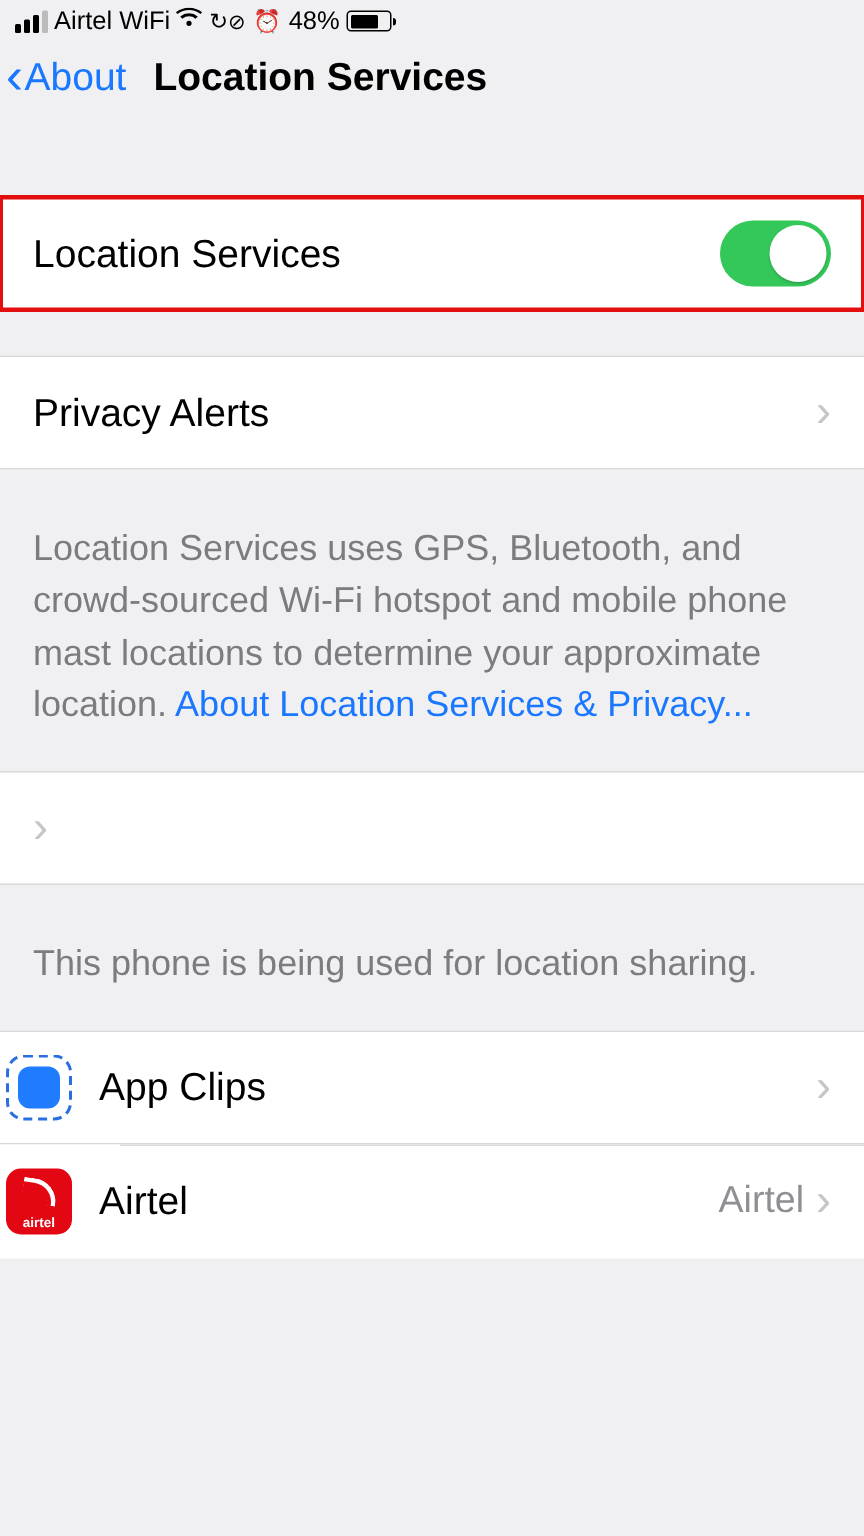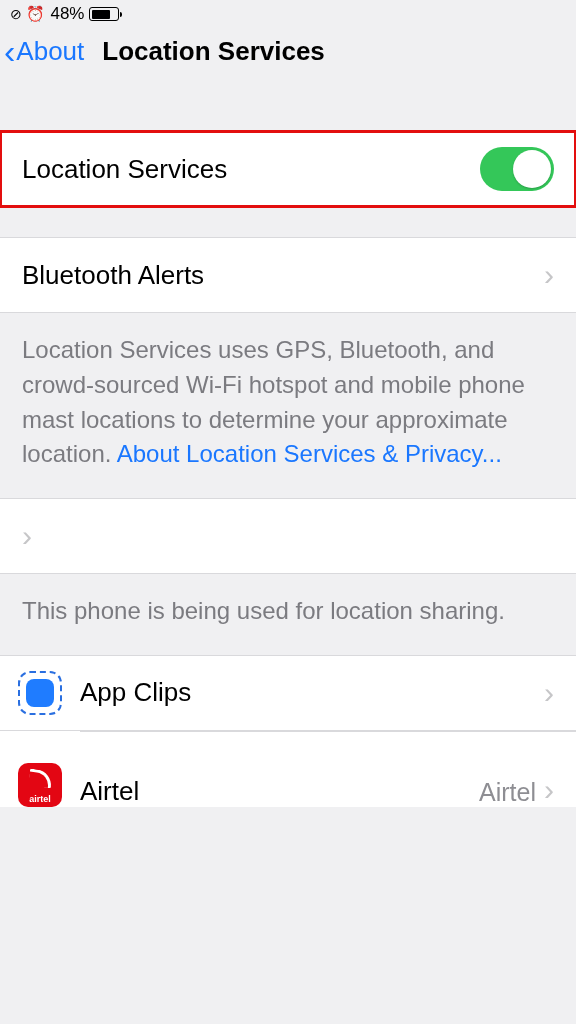--- a/index.html
+++ b/index.html
@@ -61,21 +61,21 @@
   .row {
     background:#fff;
     display:flex;
     align-items:center;
     min-height:76px;
     padding: 0 22px;
     border-top:1px solid #d9d9dc;
     border-bottom:1px solid #d9d9dc;
     font-size:26px;
   }
-  .row + .row { border-top:none;align-items:flex-end; }
+  .row + .row { border-top:none; }
   .row-label { flex:1; }
   .row-value { color:#8e8e93; font-size:25px; margin-right:8px;}
   .chev-right { color:#c6c6c8; font-size:30px; font-weight:300; }
   .highlight {
     outline: 3px solid #e30e0e;
     outline-offset:-2px;
   }
   
   .toggle {
     width:74px; height:44px;
@@ -91,24 +91,25 @@
     background:#fff;
     border-radius:50%;
     box-shadow:0 1px 2px rgba(0,0,0,0.2);
   }
   
   .footer-text {
     padding:20px 22px 26px 22px;
     font-size:24px;
     line-height:1.45;
     color:#7b7b80;
+    margin-top:16px;
   }
   .footer-text a { color:#1a77ff; text-decoration:none; }
   
-  .row.app { min-height:76px; padding-left:18px; }
+  .row.app { min-height:76px; padding-left:4px; }
   .app-icon { width:44px; height:44px; border-radius:10px; margin-right:18px; display:flex; align-items:center; justify-content:center; }
   .icon-appclips {
     border:2px dashed #2a6fe0;
     position:relative;
     background:transparent;
     border-radius:12px;
   }
   .icon-appclips::after{
     content:"";
     position:absolute;
@@ -145,20 +146,35 @@
     left:80px; right:0; top:0;
     height:1px;
     background:#d9d9dc;
   }
   .group-top-border { border-top:1px solid #d9d9dc; }
 </style>
 </head>
 <body>
 
 <div class="status-bar">
+  <div class="status-left">
+    <div class="signal-bars">
+      <span></span>
+        <span></span>
+        <span></span>
+        <span></span>
+    </div>
+    <span>Airtel WiFi</span>
+    <span class="wifi">
+      <svg width="18" height="14" viewBox="0 0 20 16">
+          <path d="M10 14a2 2 0 100-4 2 2 0 000 4zm-5-5.5a8 8 0 0110 0l1.7-1.7a10.5 10.5 0 00-13.4 0L5 8.5zM1.3 5a14 14 0 0117.4 0L20 3.7a16 16 0 00-20 0L1.3 5z" fill="#000"></path>
+        </svg>
+    </span>
+    <span style="font-size:15px;">↻</span>
+  </div>
   <div class="status-right">
     <span style="font-size:14px;">⊘</span>
     <span style="font-size:15px;">⏰</span>
     <span>48%</span>
     <div class="battery">
         <div class="battery-fill"></div>
       </div>
   </div>
 </div>
 
@@ -173,21 +189,21 @@
 <div class="group-sep-top"></div>
 
 <div class="row highlight">
   <span class="row-label">Location Services</span>
   <div class="toggle"></div>
 </div>
 
 <div style="height:30px;"></div>
 
 <div class="row">
-  <span class="row-label">Bluetooth Alerts</span>
+  <span class="row-label">Privacy Alerts</span>
   <span class="chev-right">›</span>
 </div>
 
 <div class="footer-text">
   <span>Location Services uses GPS, Bluetooth, and crowd-sourced Wi-Fi hotspot and mobile phone mast locations to determine your approximate location. </span>
   <a href="#">About Location Services &amp; Privacy...</a>
 </div>
 
 <div class="row">
   <span class="chev-right">›</span>

